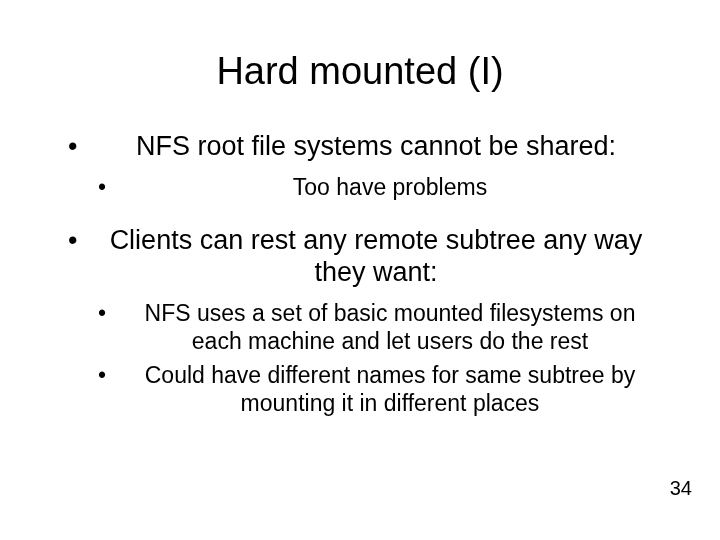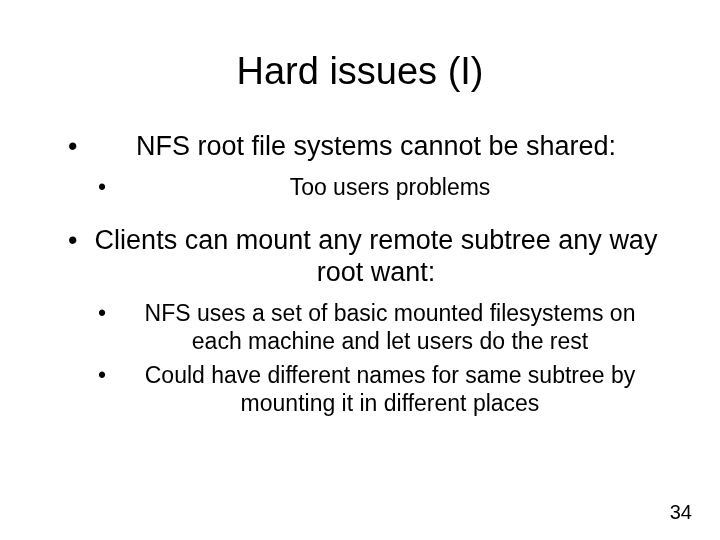--- a/index.html
+++ b/index.html
@@ -52,46 +52,46 @@
     content: "•";
     position: absolute;
     left: 6px;
     top: 0;
     font-size: 23px;
   }
   .gap { height: 10px; }
   .pagenum {
     position: absolute;
     right: 28px;
-    bottom: 16px;
+    bottom: 40px;
     font-size: 20px;
     margin-top: 37px;
   }
 </style>
 </head>
 <body>
 
-<h1 class="title">Hard issues (I)</h1>
+<h1 class="title">Hard mounted (I)</h1>
 
 <ul class="lvl1">
   <li>
     <span>NFS root file systems cannot be shared:</span>
     <ul class="lvl2">
       <li>
-        <span>Too users problems</span>
+        <span>Too have problems</span>
       </li>
     </ul>
   </li>
 </ul>
 
 <div class="gap"></div>
 
 <ul class="lvl1">
   <li>
-    <span>Clients can mount any remote subtree any way root want:</span>
+    <span>Clients can rest any remote subtree any way they want:</span>
     <ul class="lvl2">
       <li>
         <span>NFS uses a set of basic mounted filesystems on each machine and let users do the rest</span>
       </li>
       <li>
         <span>Could have different names for same subtree by mounting it in different places</span>
       </li>
     </ul>
   </li>
 </ul>

